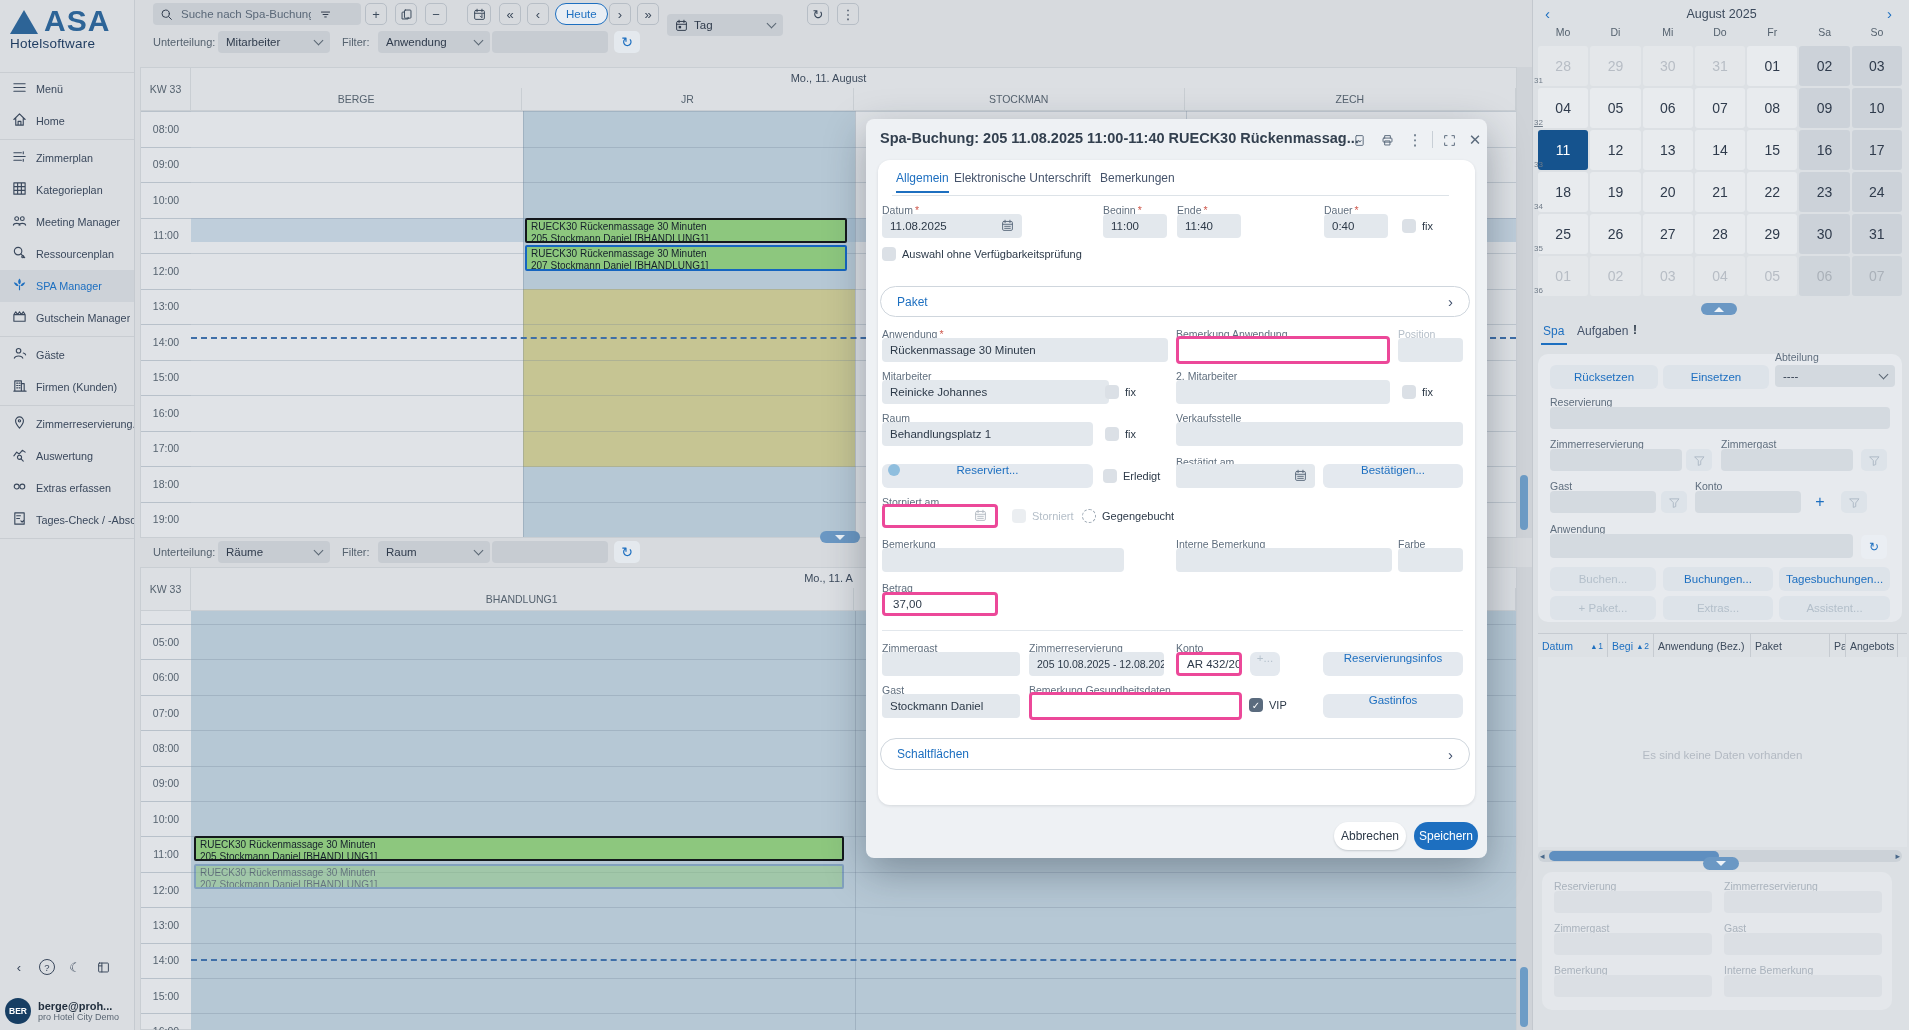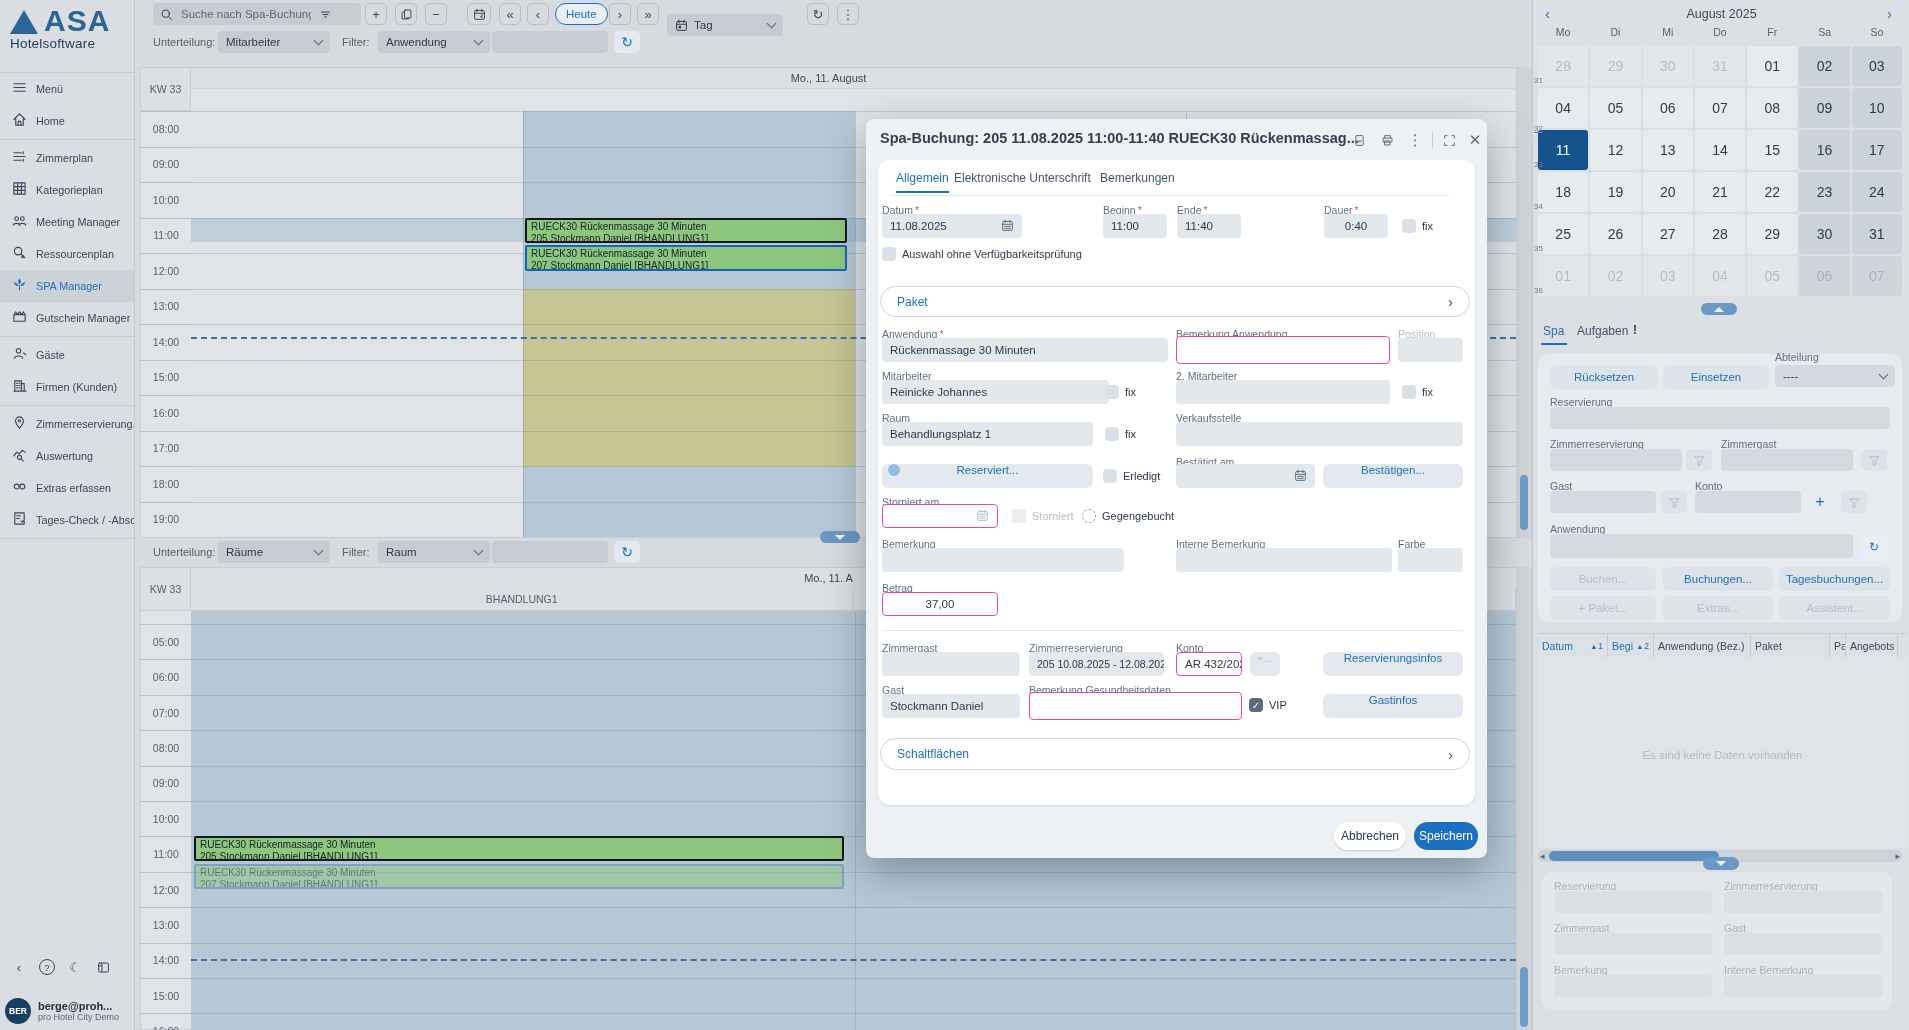--- a/index.html
+++ b/index.html
@@ -67,22 +67,22 @@
   .dlg-hic{position:absolute;top:12px;color:#5b6b7c;cursor:pointer;font-size:15px;display:flex;align-items:center;justify-content:center;width:22px;height:18px}
   .dlg-sep{position:absolute;top:12px;width:0;height:17px;border-left:1px solid #c8cfd6}
   .card{position:absolute;left:12px;top:41px;width:597px;height:645px;background:#fff;border-radius:12px;box-shadow:0 1px 3px rgba(30,45,60,.12)}
   .tab{position:absolute;font-size:12px;color:#45536a;cursor:pointer;padding-bottom:6px}
   .tab.on{color:#1d6fc0;border-bottom:2.5px solid #1d6fc0}
   .tabline{position:absolute;border-top:1px solid #dde3e8}
   .dl{position:absolute;font-size:10.5px;color:#5f6e7e;white-space:nowrap}
   .dl .req{color:#cf5a4e;margin-left:2px}
   .dl.dis{color:#b4bec8}
   .df{position:absolute;height:24px;background:#e3e8ed;border-radius:4px;font-size:11.5px;color:#2c3948;display:flex;align-items:center;padding:0 8px;overflow:hidden;white-space:nowrap;box-sizing:border-box;cursor:text}
-  .df.outline{background:#fff;border:1px solid #ec4899}
-  .df.right{justify-content:center}
+  .df.outline{background:#fff;border:3px solid #ec4899}
+  .df.right{justify-content:flex-start}
   .df .cal{margin-left:auto;color:#5b6b7c}
   .dbtn{position:absolute;height:24px;background:#e4e9ef;border-radius:6px;color:#1d6fc0;font-size:11.5px;display:flex;justify-content:center;cursor:pointer}
   .dbtn.disabled{color:#b6c2cd;cursor:default}
   .cbrow{position:absolute;display:flex;align-items:center;gap:6px;font-size:11px;color:#2c3948}
   .cbrow.dis{color:#b4bec8}
   .cb{width:14px;height:14px;border-radius:4px;background:#dbe0e6;box-sizing:border-box;cursor:pointer}
   .cb.dashed{background:#fff;border:1.4px dashed #9aa6b2;border-radius:50%}
   .cb.checked{background:#5a6b7e;color:#fff;font-size:10px;display:flex;align-items:center;justify-content:center}
   .dot{width:12px;height:12px;border-radius:50%;background:#8fbede}
   .dexp{position:absolute;border:1px solid #cfd6dd;border-radius:16px;display:flex;align-items:center;justify-content:space-between;padding:0 16px;color:#1d6fc0;font-size:12px;background:#fff;box-sizing:border-box;cursor:pointer}
@@ -312,20 +312,26 @@
   <div class="sel" style="left:378px;top:31px;width:96px">
     <span class="grow">Anwendung</span>
     <span class="chev"></span>
   </div>
   <div class="sel" style="left:492px;top:31px;width:100px"></div>
   <div class="ricon" style="left:614px;top:31px">↻</div>
 
   <div class="grid" id="g1" style="left:140px;top:67px;width:1377px;height:471px">
       <div class="g-date">Mo., 11. August</div>
       <div class="g-kw" style="width: 50px; height: 43px;">KW 33</div>
+      <div class="g-ch" style="left: 50px; top: 20px; height: 23px; width: 1325px;">
+        <div class="c" style="flex: 1 1 0%;">BERGE</div>
+        <div class="c" style="flex: 1 1 0%;">JR</div>
+        <div class="c" style="flex: 1 1 0%;">STOCKMAN</div>
+        <div class="c" style="flex: 1 1 0%;">ZECH</div>
+      </div>
       <div class="g-body" style="left: 50px; top: 43px; width: 1325px; height: 426px;">
         <div class="zone" style="left: 331.75px; top: 0px; width: 331.75px; height: 178px; background: rgb(182, 200, 213);"></div>
         <div class="zone" style="left: 331.75px; top: 178px; width: 331.75px; height: 178px; background: rgb(198, 197, 147);"></div>
         <div class="zone" style="left: 331.75px; top: 356px; width: 331.75px; height: 70px; background: rgb(182, 200, 213);"></div>
         <div class="band" style="top: 107px; height: 24px; width: 100%; background: rgba(150, 180, 205, 0.45);"></div>
         <div class="cline" style="left: 331.75px; height: 426px;"></div>
         <div class="cline" style="left: 663.5px; height: 426px;"></div>
         <div class="cline" style="left: 995.25px; height: 426px;"></div>
         <div class="rline" style="top: 0px; width: 100%;"></div>
         <div class="rline" style="top: 35.5px; width: 100%;"></div>
@@ -700,21 +706,21 @@
         <div class="dcell s-out">01</div>
         <div class="dcell s-out">02</div>
         <div class="dcell s-out">03</div>
         <div class="dcell s-out">04</div>
         <div class="dcell s-out">05</div>
         <div class="dcell s-outwe">06</div>
         <div class="dcell s-outwe">07</div>
       </div>
     <div id="calwk">
         <div class="wknum" style="left: 1px; top: 76px;">31</div>
-        <div class="wknum" style="left: 1px; top: 124px; text-decoration: underline;">32</div>
+        <div class="wknum" style="left: 1px; top: 118px; text-decoration: underline;">32</div>
         <div class="wknum" style="left: 1px; top: 160px;">33</div>
         <div class="wknum" style="left: 1px; top: 202px;">34</div>
         <div class="wknum" style="left: 1px; top: 244px;">35</div>
         <div class="wknum" style="left: 1px; top: 286px;">36</div>
       </div>
     <div class="pill" style="left:168px;top:303px;width:36px;height:12px">
         <span class="tri-up"></span>
       </div>
 
     <div class="ptab on" style="left:10px;top:324px">Spa</div>

